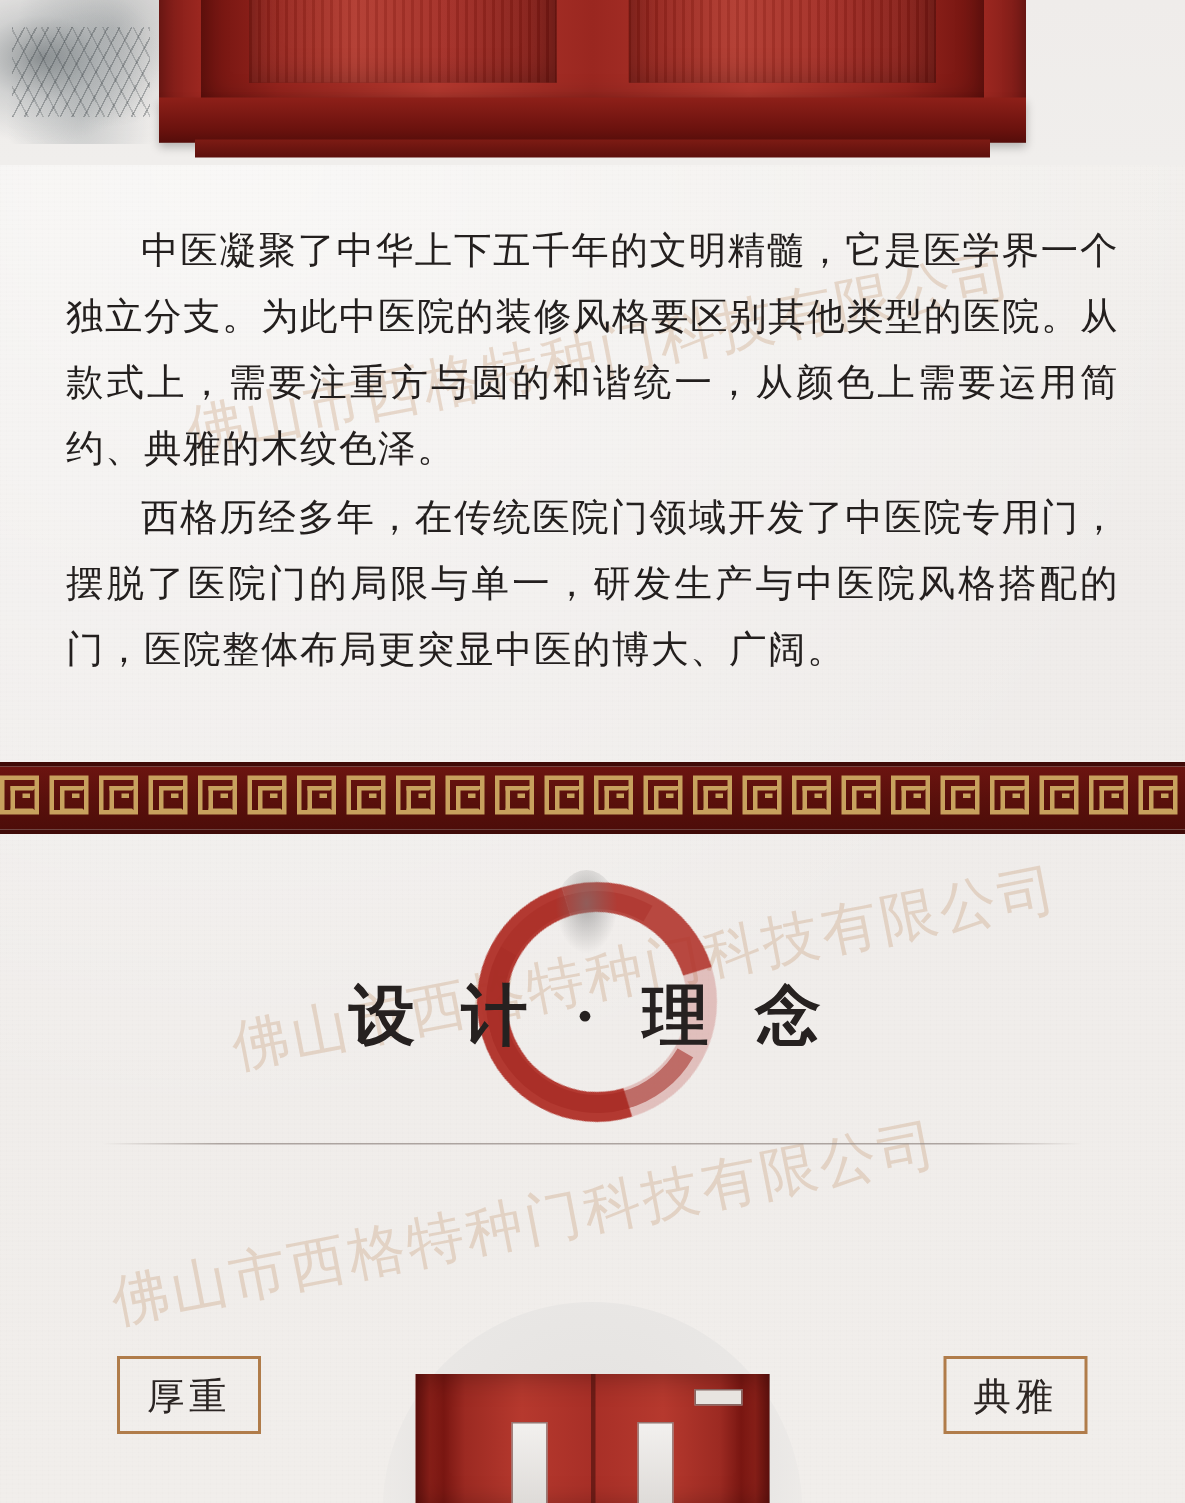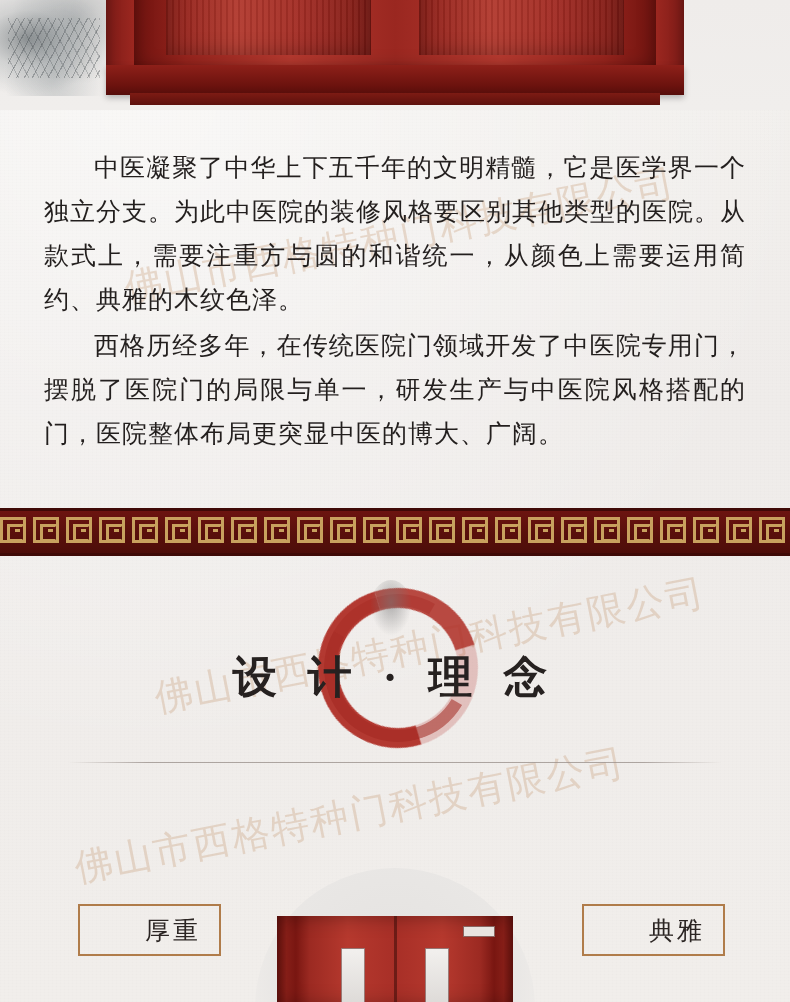--- a/index.html
+++ b/index.html
@@ -314,21 +314,20 @@
     width: 92px;
     height: 48px;
     border: 2px solid #b07c4a;
     background: rgba(255,255,255,0.0);
     display: flex;
     align-items: center;
     justify-content: center;
     font-size: 25px;
     letter-spacing: 3px;
     color: #2b2523;
-    padding-left: 47px;
   }
   .tag-left { left: 78px; }
   .tag-right { right: 65px; }
 </style>
 </head>
 <body>
 
 <div class="page">
   <div class="paper-texture"></div>
 

